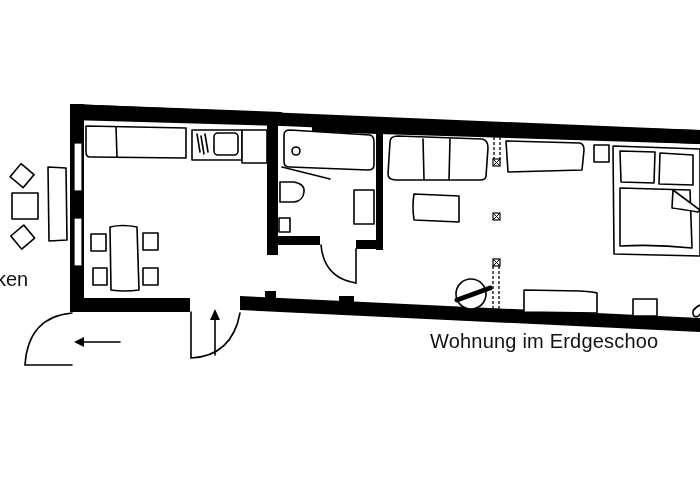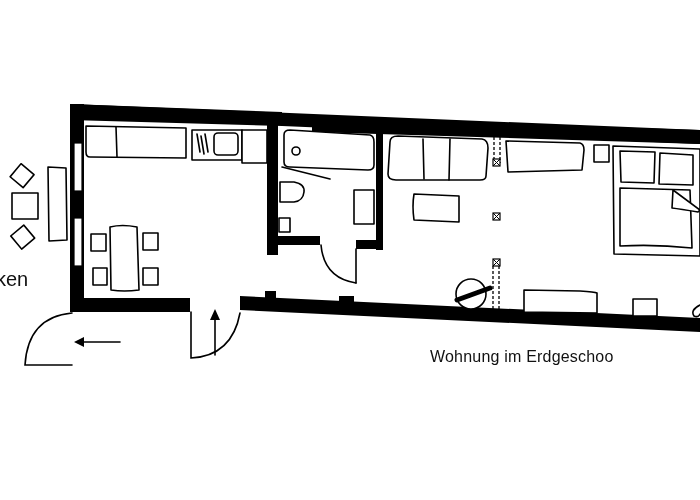--- a/index.html
+++ b/index.html
@@ -1,19 +1,19 @@
 <!DOCTYPE html>
 <html><head>
 <meta charset="utf-8">
 <style>
   html, body { margin: 0; padding: 0; background: #ffffff; }
   #stage { position: relative; width: 700px; height: 500px; overflow: hidden; background: #ffffff; }
   svg { position: absolute; left: 0; top: 0; }
   .label { position: absolute; font-family: "Liberation Sans", sans-serif; color: #111111; white-space: nowrap; }
-  #title { left: 430px; top: 348px; font-size: 16px; letter-spacing: 0.2px; }
+  #title { left: 430px; top: 330px; font-size: 20px; letter-spacing: 0.2px; }
   #garden { left: -4px; top: 268px; font-size: 20px; }
   .wall { fill: #000000; }
   .furn { fill: #ffffff; stroke: #000000; stroke-width: 1.6; stroke-linejoin: round; stroke-linecap: round; }
   .line { fill: none; stroke: #000000; stroke-width: 1.6; stroke-linecap: round; }
   .dash { fill: none; stroke: #000000; stroke-width: 1.3; stroke-dasharray: 3 2; }
 </style>
 </head>
 <body>
 
 <div id="stage">

